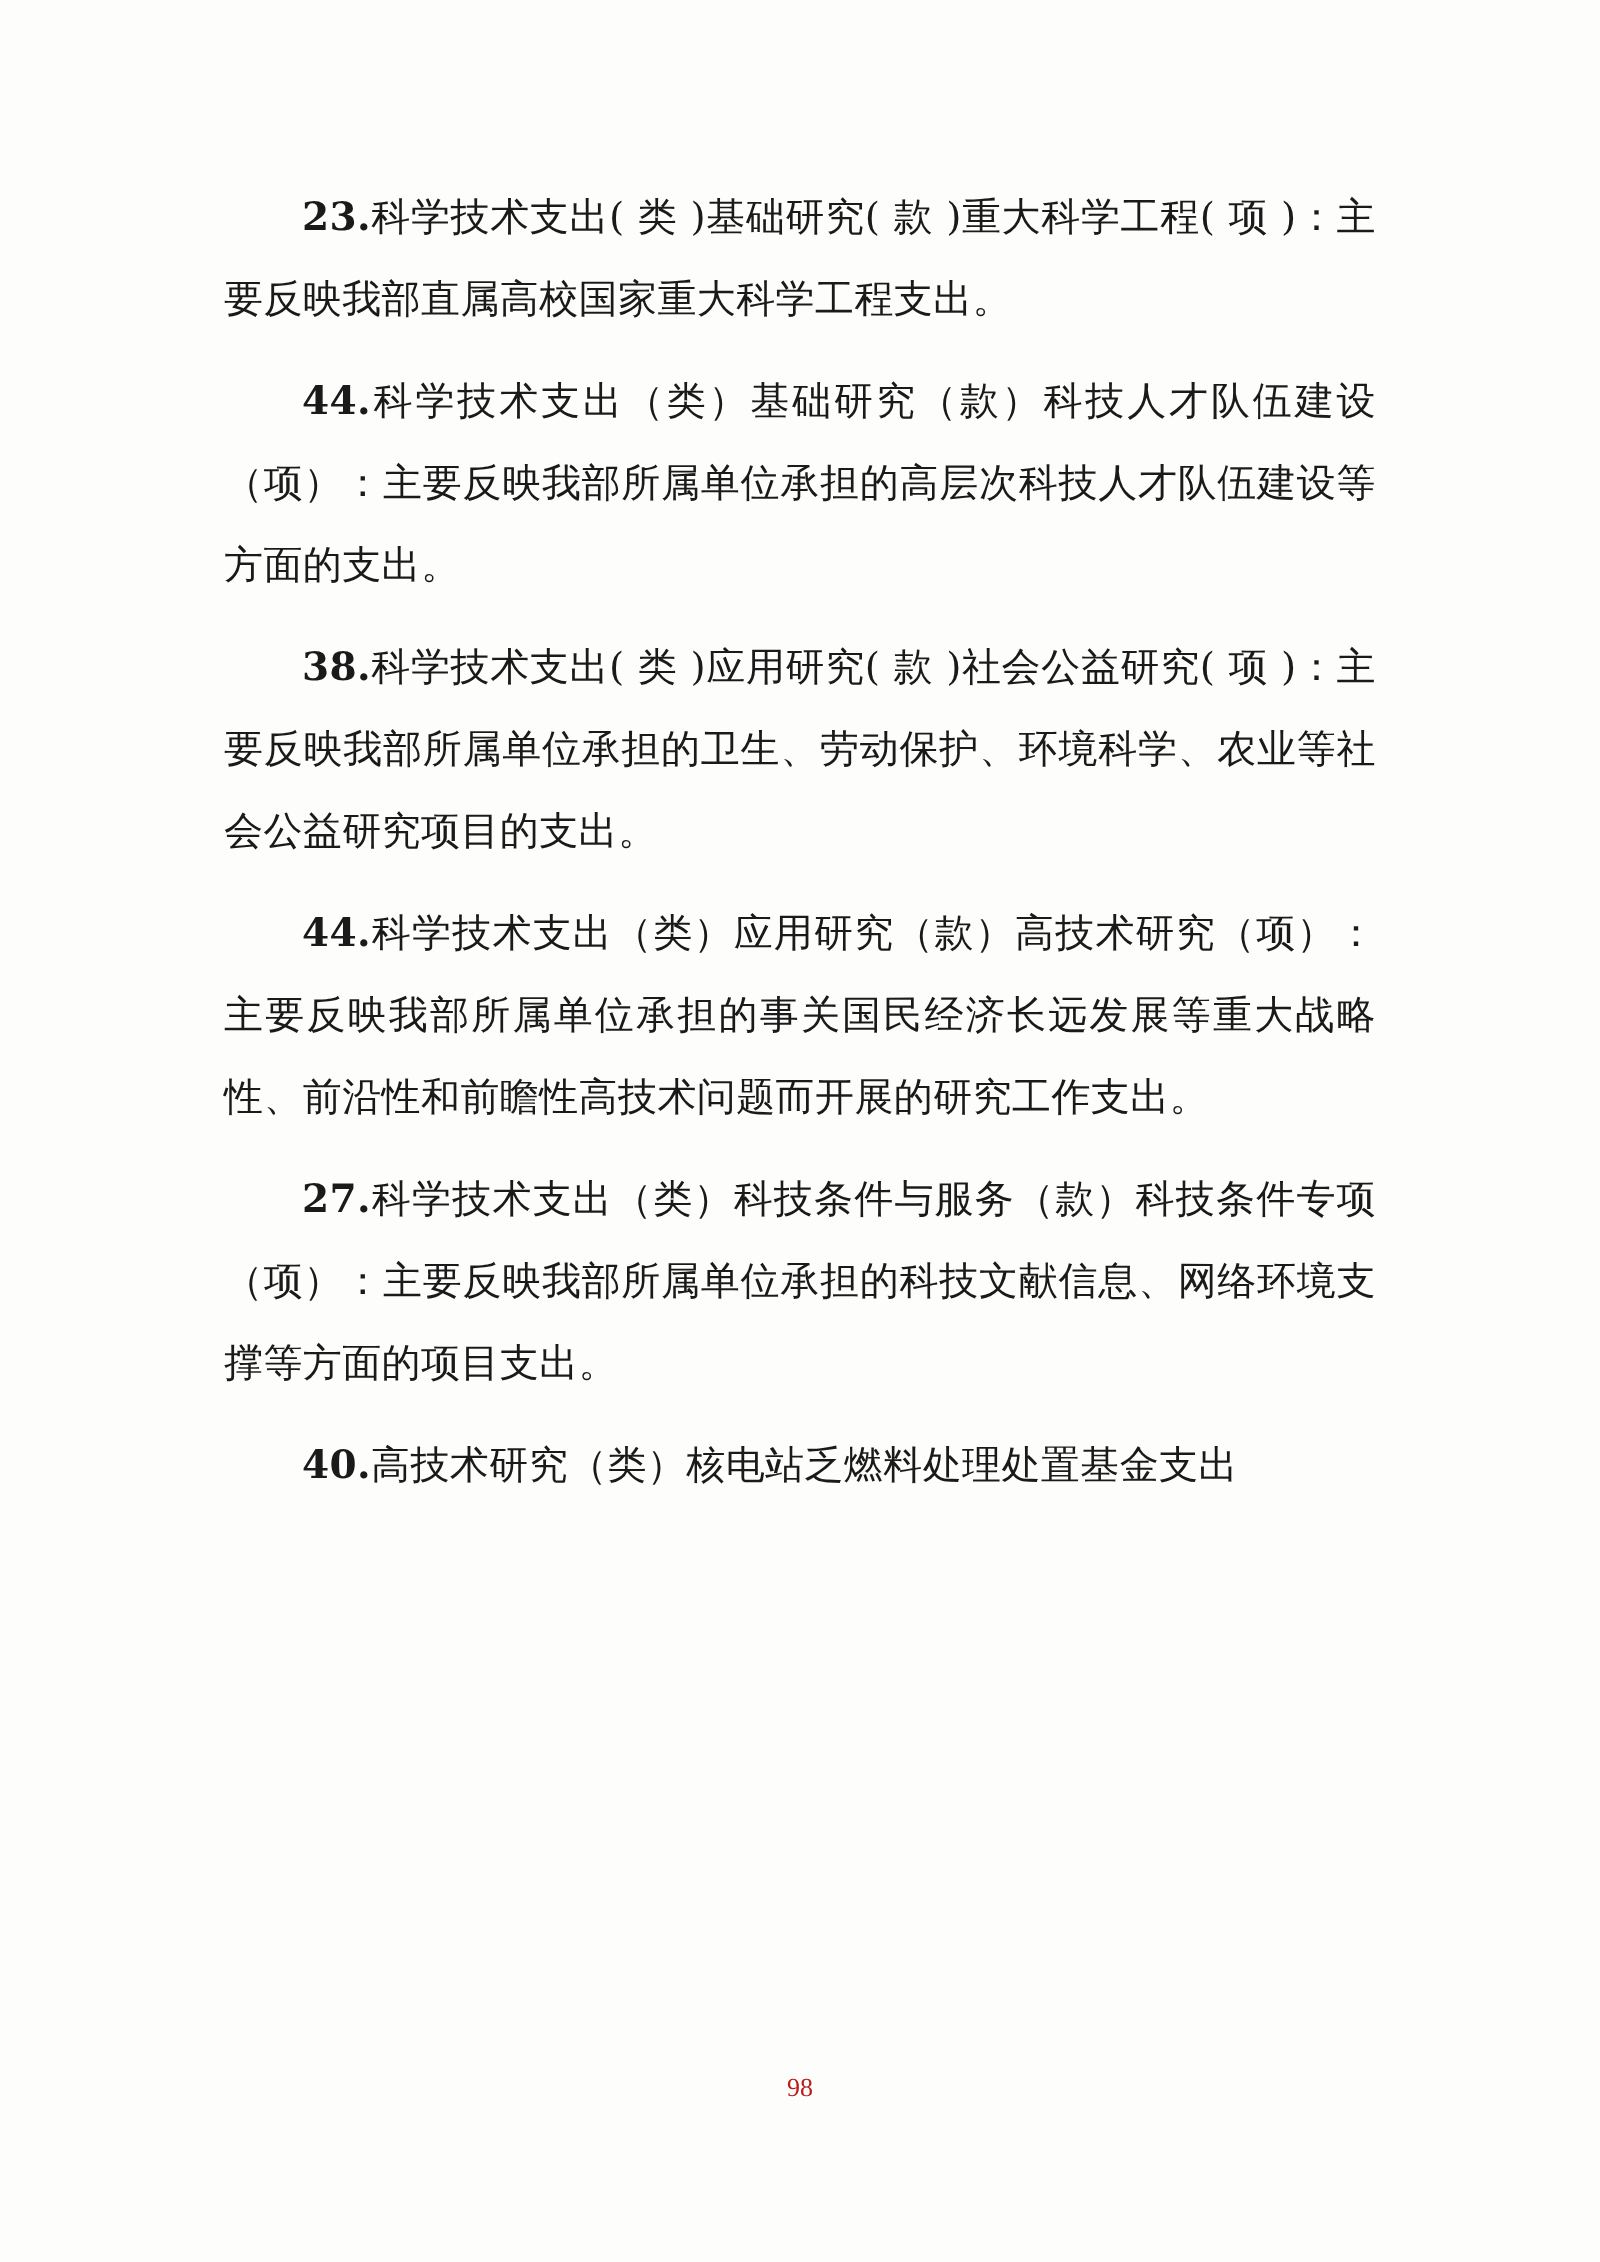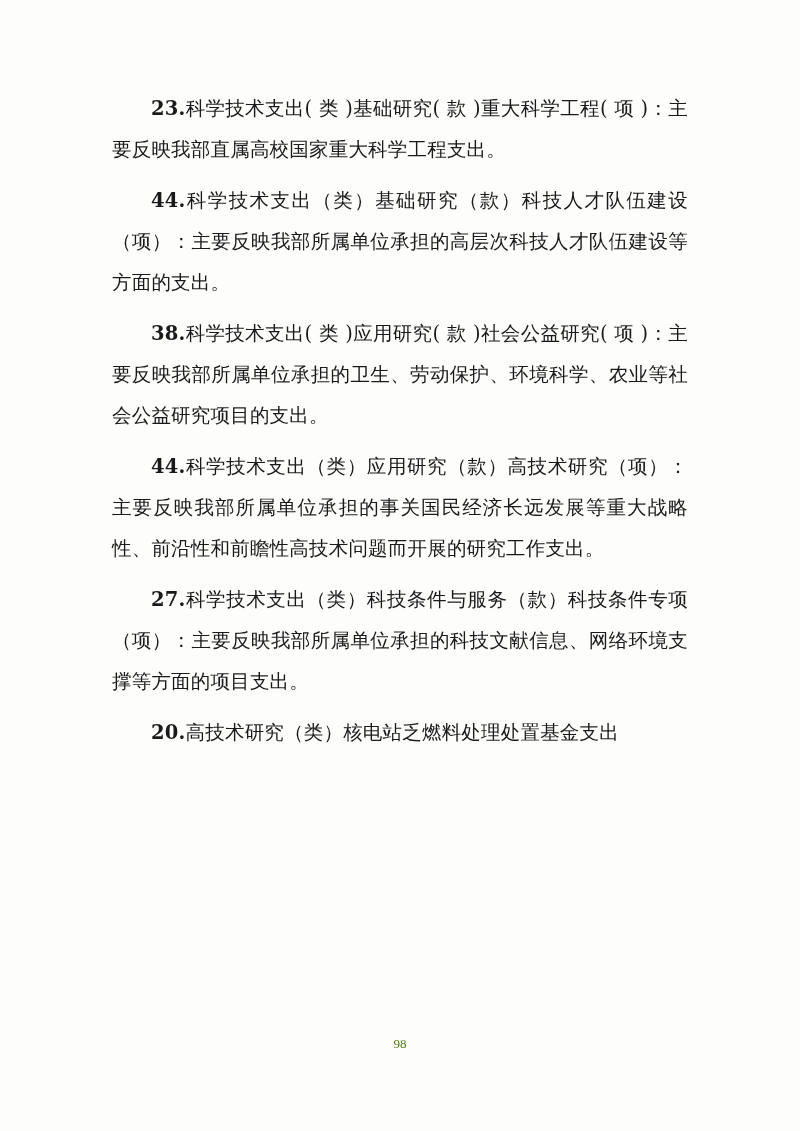--- a/index.html
+++ b/index.html
@@ -46,21 +46,21 @@
     margin-top: 0;
   }
   .page-number {
     position: absolute;
     left: 0;
     top: 1036px;
     width: 800px;
     text-align: center;
     font-size: 13px;
     font-family: "Liberation Serif", serif;
-    color: #4d7c0f;
+    color: #b91c1c;
   }
 </style>
 </head>
 <body>
 
 <div class="page">
   <div class="content">
 
     <p class="para first">
       <span class="num">23.</span><span>科学技术支出( 类 )基础研究( 款 )重大科学工程( 项 )：主要反映我部直属高校国家重大科学工程支出。</span>
@@ -78,19 +78,19 @@
       <span class="num">44.</span><span>科学技术支出（类）应用研究（款）高技术研究（项）：主要反映我部所属单位承担的事关国民经济长远发展等重大战略性、前沿性和前瞻性高技术问题而开展的研究工作支出。</span>
     </p>
 
     <p class="para">
       <span class="num">27.</span><span>科学技术支出（类）科技条件与服务（款）科技条件专项（项）：主要反映我部所属单位承担的科技文献信息、网络环境支撑等方面的项目支出。</span>
     </p>
 
 
 
     <p class="para">
-      <span class="num">20.</span><span>高技术研究（类）核电站乏燃料处理处置基金支出</span>
+      <span class="num">40.</span><span>高技术研究（类）核电站乏燃料处理处置基金支出</span>
     </p>
 
   </div>
 
   <div class="page-number">98</div>
 </div>
 
 </body></html>

